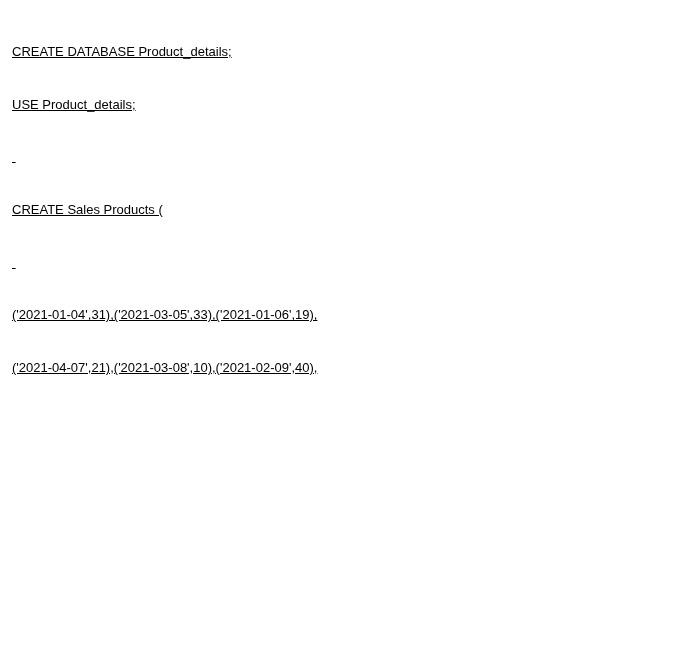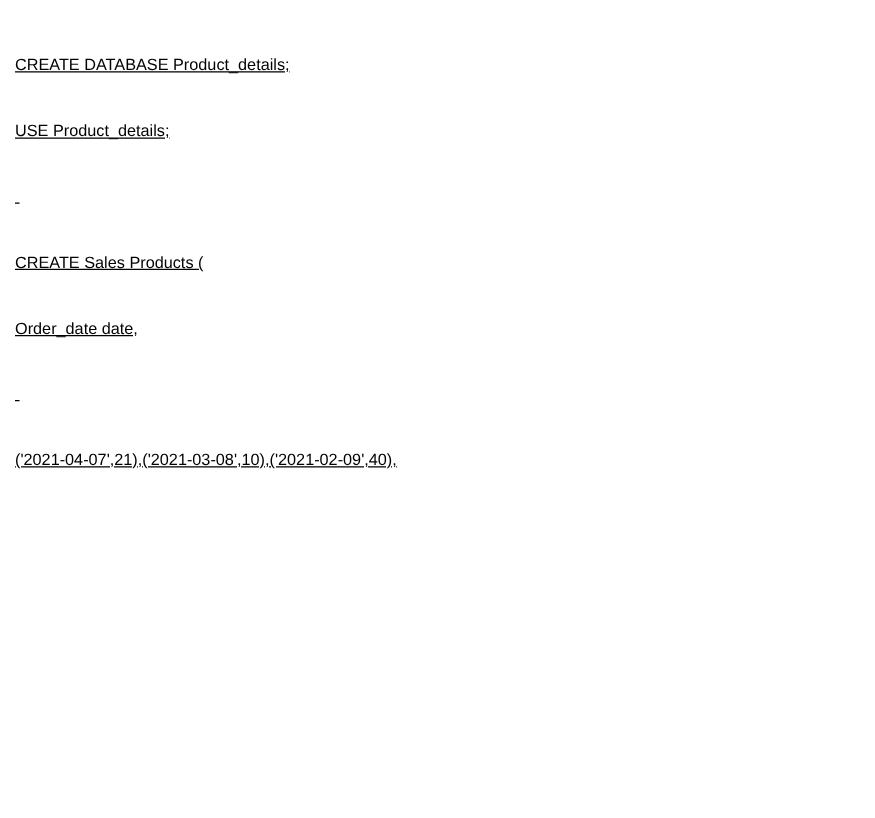--- a/index.html
+++ b/index.html
@@ -24,22 +24,22 @@
     }
   </style>
 </head>
 <body>
 
 <div class="code-block">
   <span class="line">CREATE DATABASE Product_details;</span>
   <span class="line">USE Product_details;</span>
   <span class="line">&nbsp;</span>
   <span class="line">CREATE Sales Products (</span>
-  <span class="line">Order_date date,</span>
   <span class="line">&nbsp;</span>
+  <span class="line">('2021-01-04',31),('2021-03-05',33),('2021-01-06',19),</span>
   <span class="line">('2021-04-07',21),('2021-03-08',10),('2021-02-09',40),</span>
   
   
   
   
   
   
   
   
   

